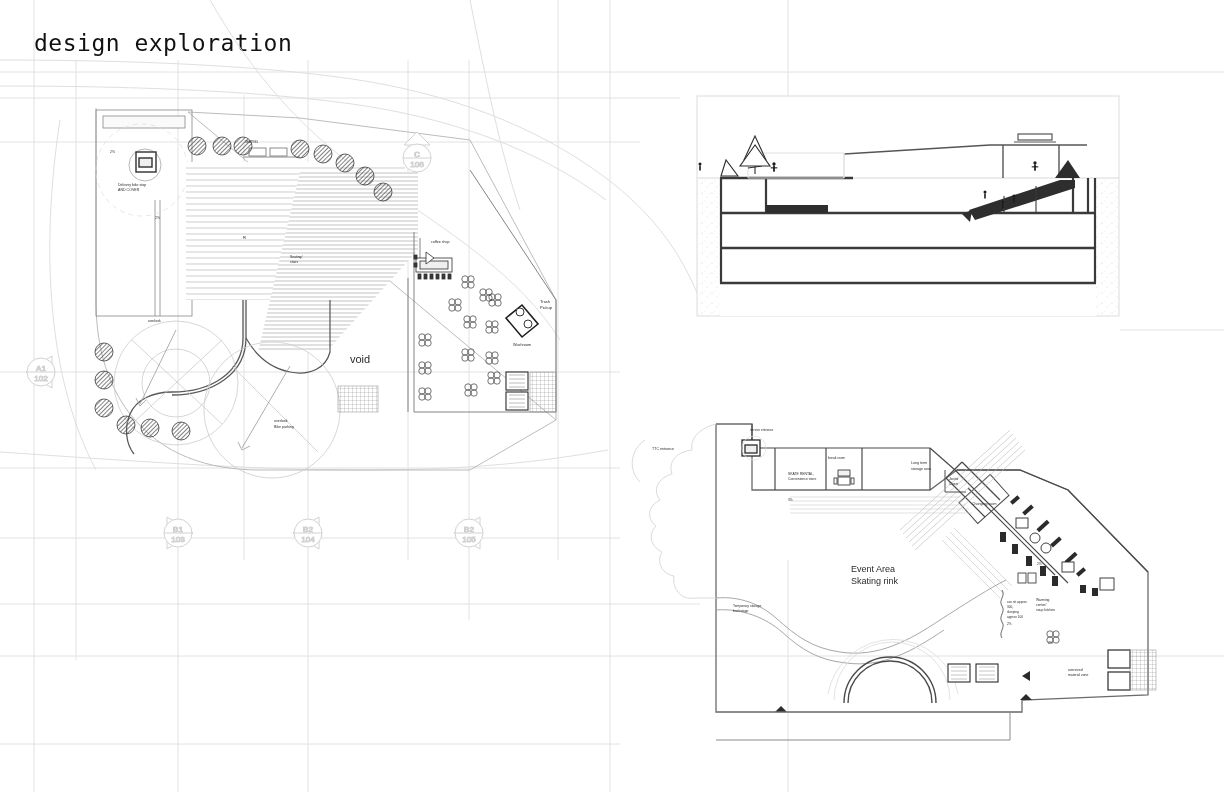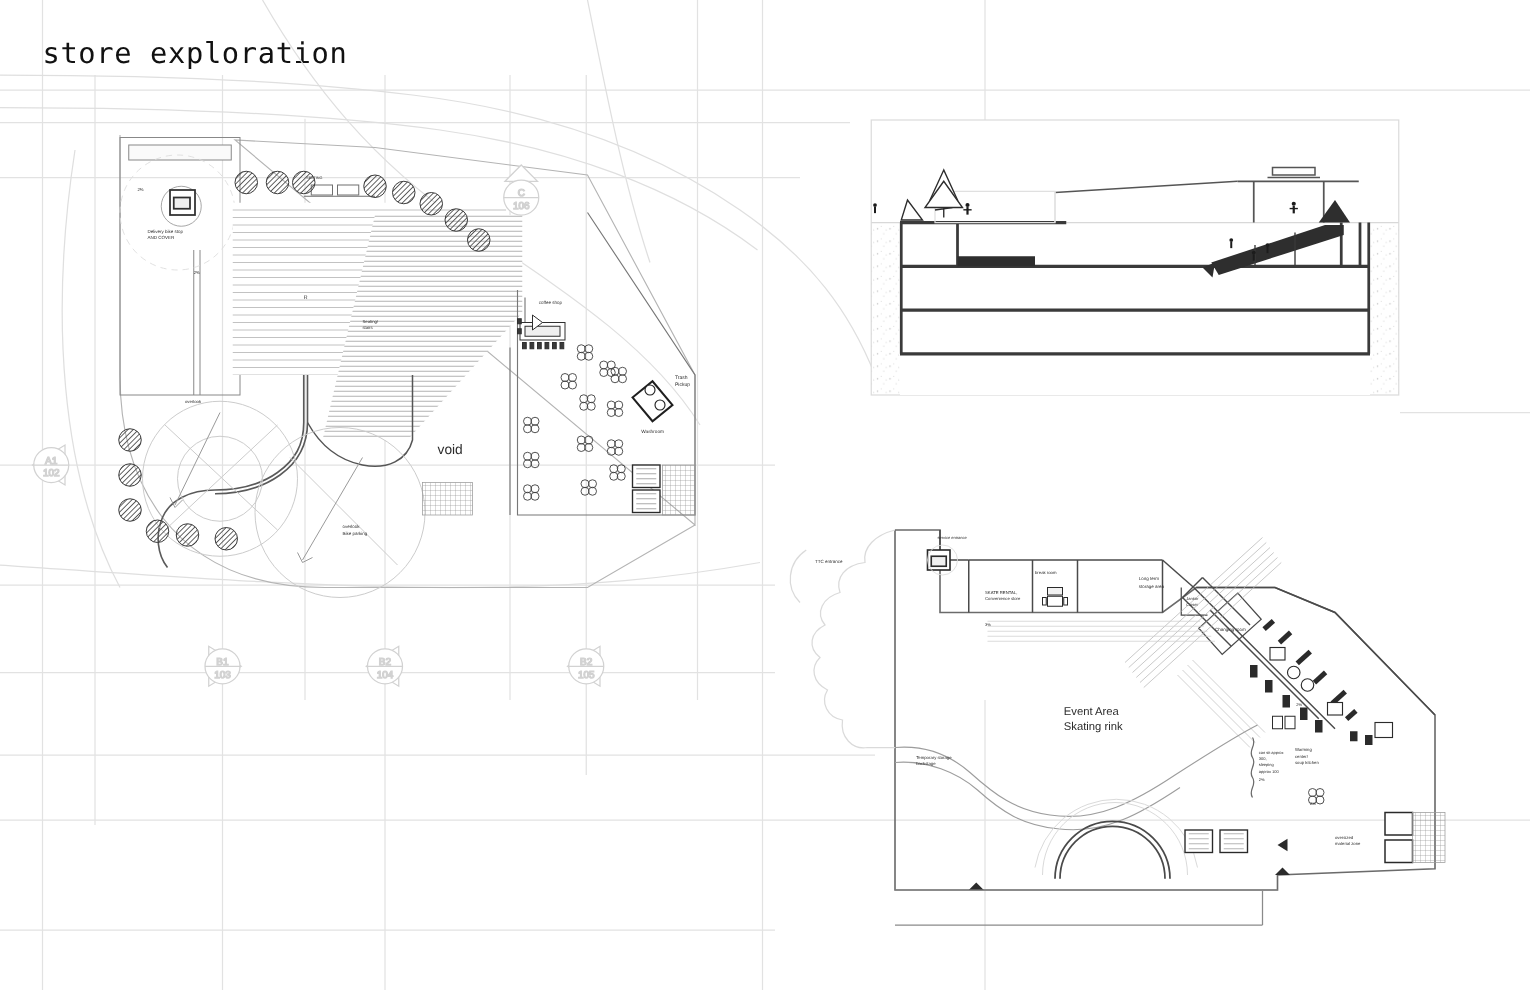--- a/index.html
+++ b/index.html
@@ -9,21 +9,21 @@
   #title{position:absolute;left:34px;top:30px;font-family:"DejaVu Sans Mono","Liberation Mono",monospace;
          font-size:23px;letter-spacing:0.5px;color:#111;white-space:nowrap;}
   svg.layer{position:absolute;left:0;top:0;width:1224px;height:792px;}
   text{font-family:"Liberation Sans",sans-serif;fill:#2b2b2b;}
 </style>
 </head>
 <body>
 
 <div id="stage">
 
-  <div id="title">store exploration</div>
+  <div id="title">design exploration</div>
 
   <svg class="layer" viewBox="0 0 1224 792">
     <g stroke="#e2e2e2" stroke-width="1" fill="none">
       <line x1="0" y1="72" x2="1224" y2="72"></line>
       <line x1="0" y1="98" x2="680" y2="98"></line>
       <line x1="0" y1="142" x2="640" y2="142"></line>
       <line x1="0" y1="372" x2="620" y2="372"></line>
       <line x1="0" y1="468" x2="620" y2="468"></line>
       <line x1="0" y1="538" x2="620" y2="538"></line>
       <line x1="0" y1="604" x2="700" y2="604"></line>

